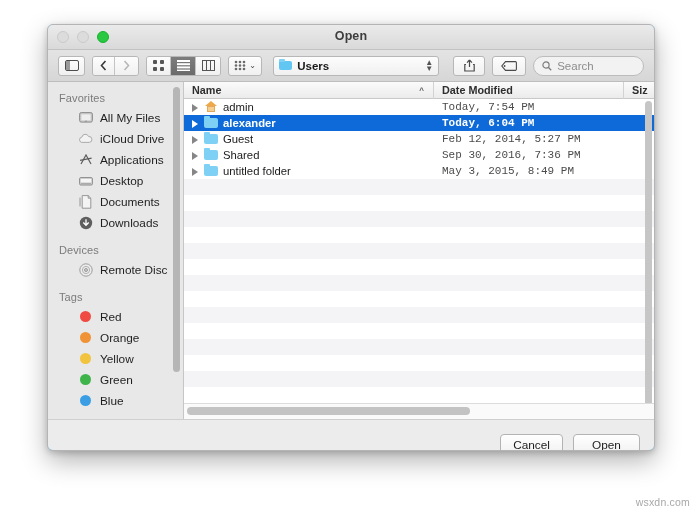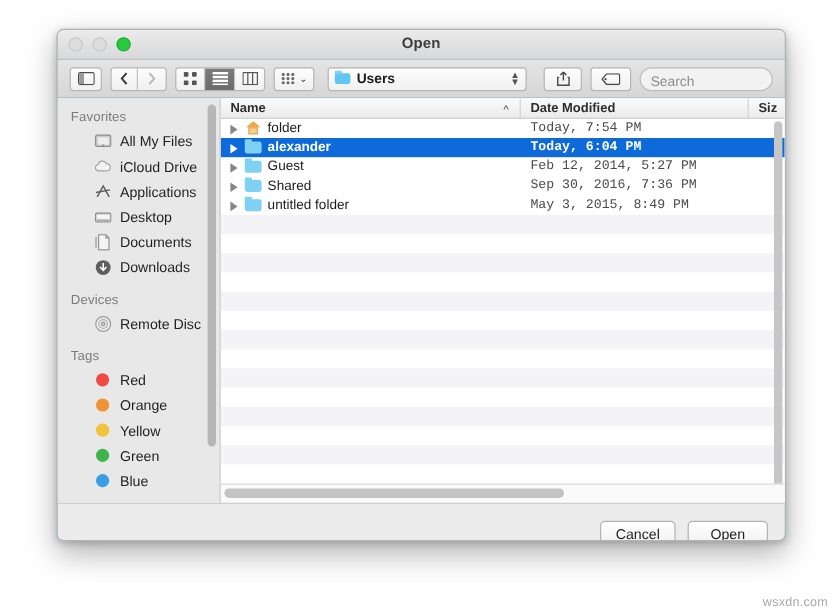--- a/index.html
+++ b/index.html
@@ -157,24 +157,24 @@
   }
   .spacer { flex: 1 1 auto; }
 
   .search {
     width: 113px;
     height: 20px;
     border-radius: 10px;
     border: 1px solid #bcbcbc;
     background: #f2f2f2;
     display: flex;
+    align-items: center;
     padding: 0 8px;
     box-sizing: border-box;
     gap: 5px;
-    flex-direction: column;
   }
   .search-label { font-size: 11.5px; color: #8d8d8d; }
 
   
   .body {
     position: relative;
     height: 337px;
     display: flex;
     background: #fff;
   }
@@ -658,21 +658,21 @@
         </div>
 
         <div class="rows">
 
           <div class="row">
             <div class="r-disc">
               <span class="tri"></span>
               <span class="ic">
                   <span class="house"></span>
                 </span>
-              <span class="r-name">folder</span>
+              <span class="r-name">admin</span>
             </div>
             <div class="r-date">Today, 7:54 PM</div>
             <div class="r-size"></div>
           </div>
 
           <div class="row sel">
             <div class="r-disc">
               <span class="tri"></span>
               <span class="ic">
                   <span class="folder"></span>

